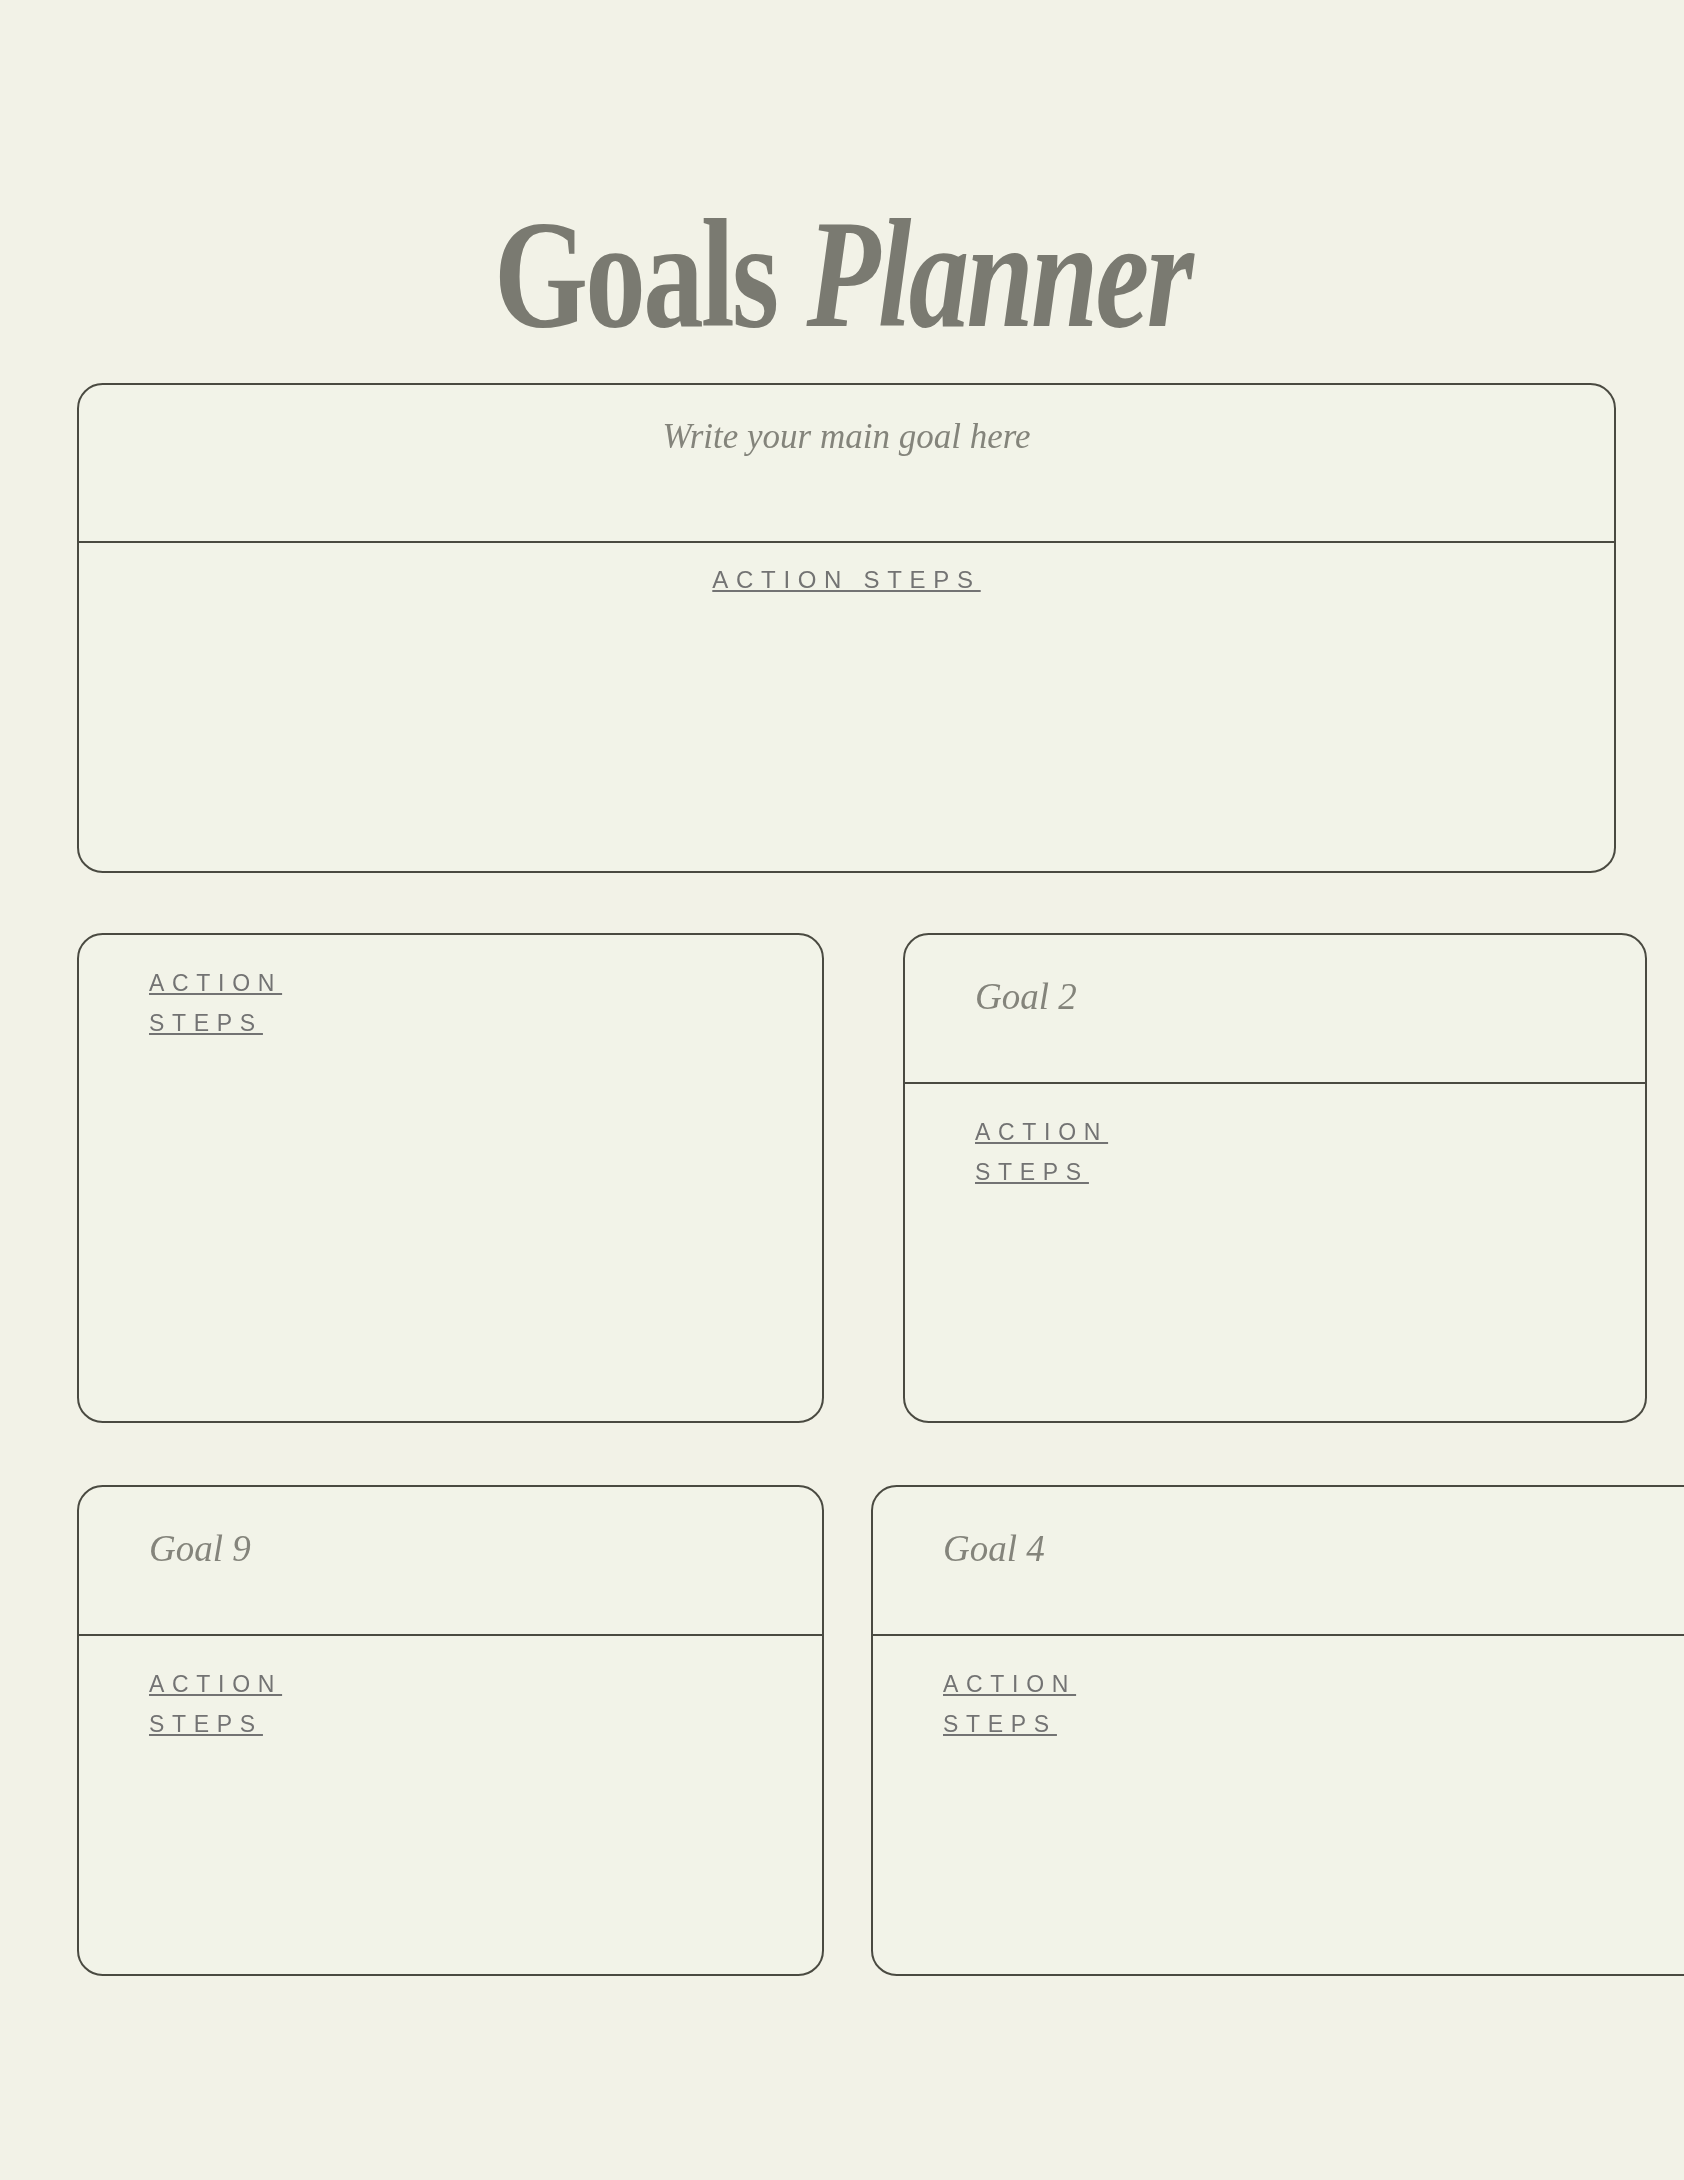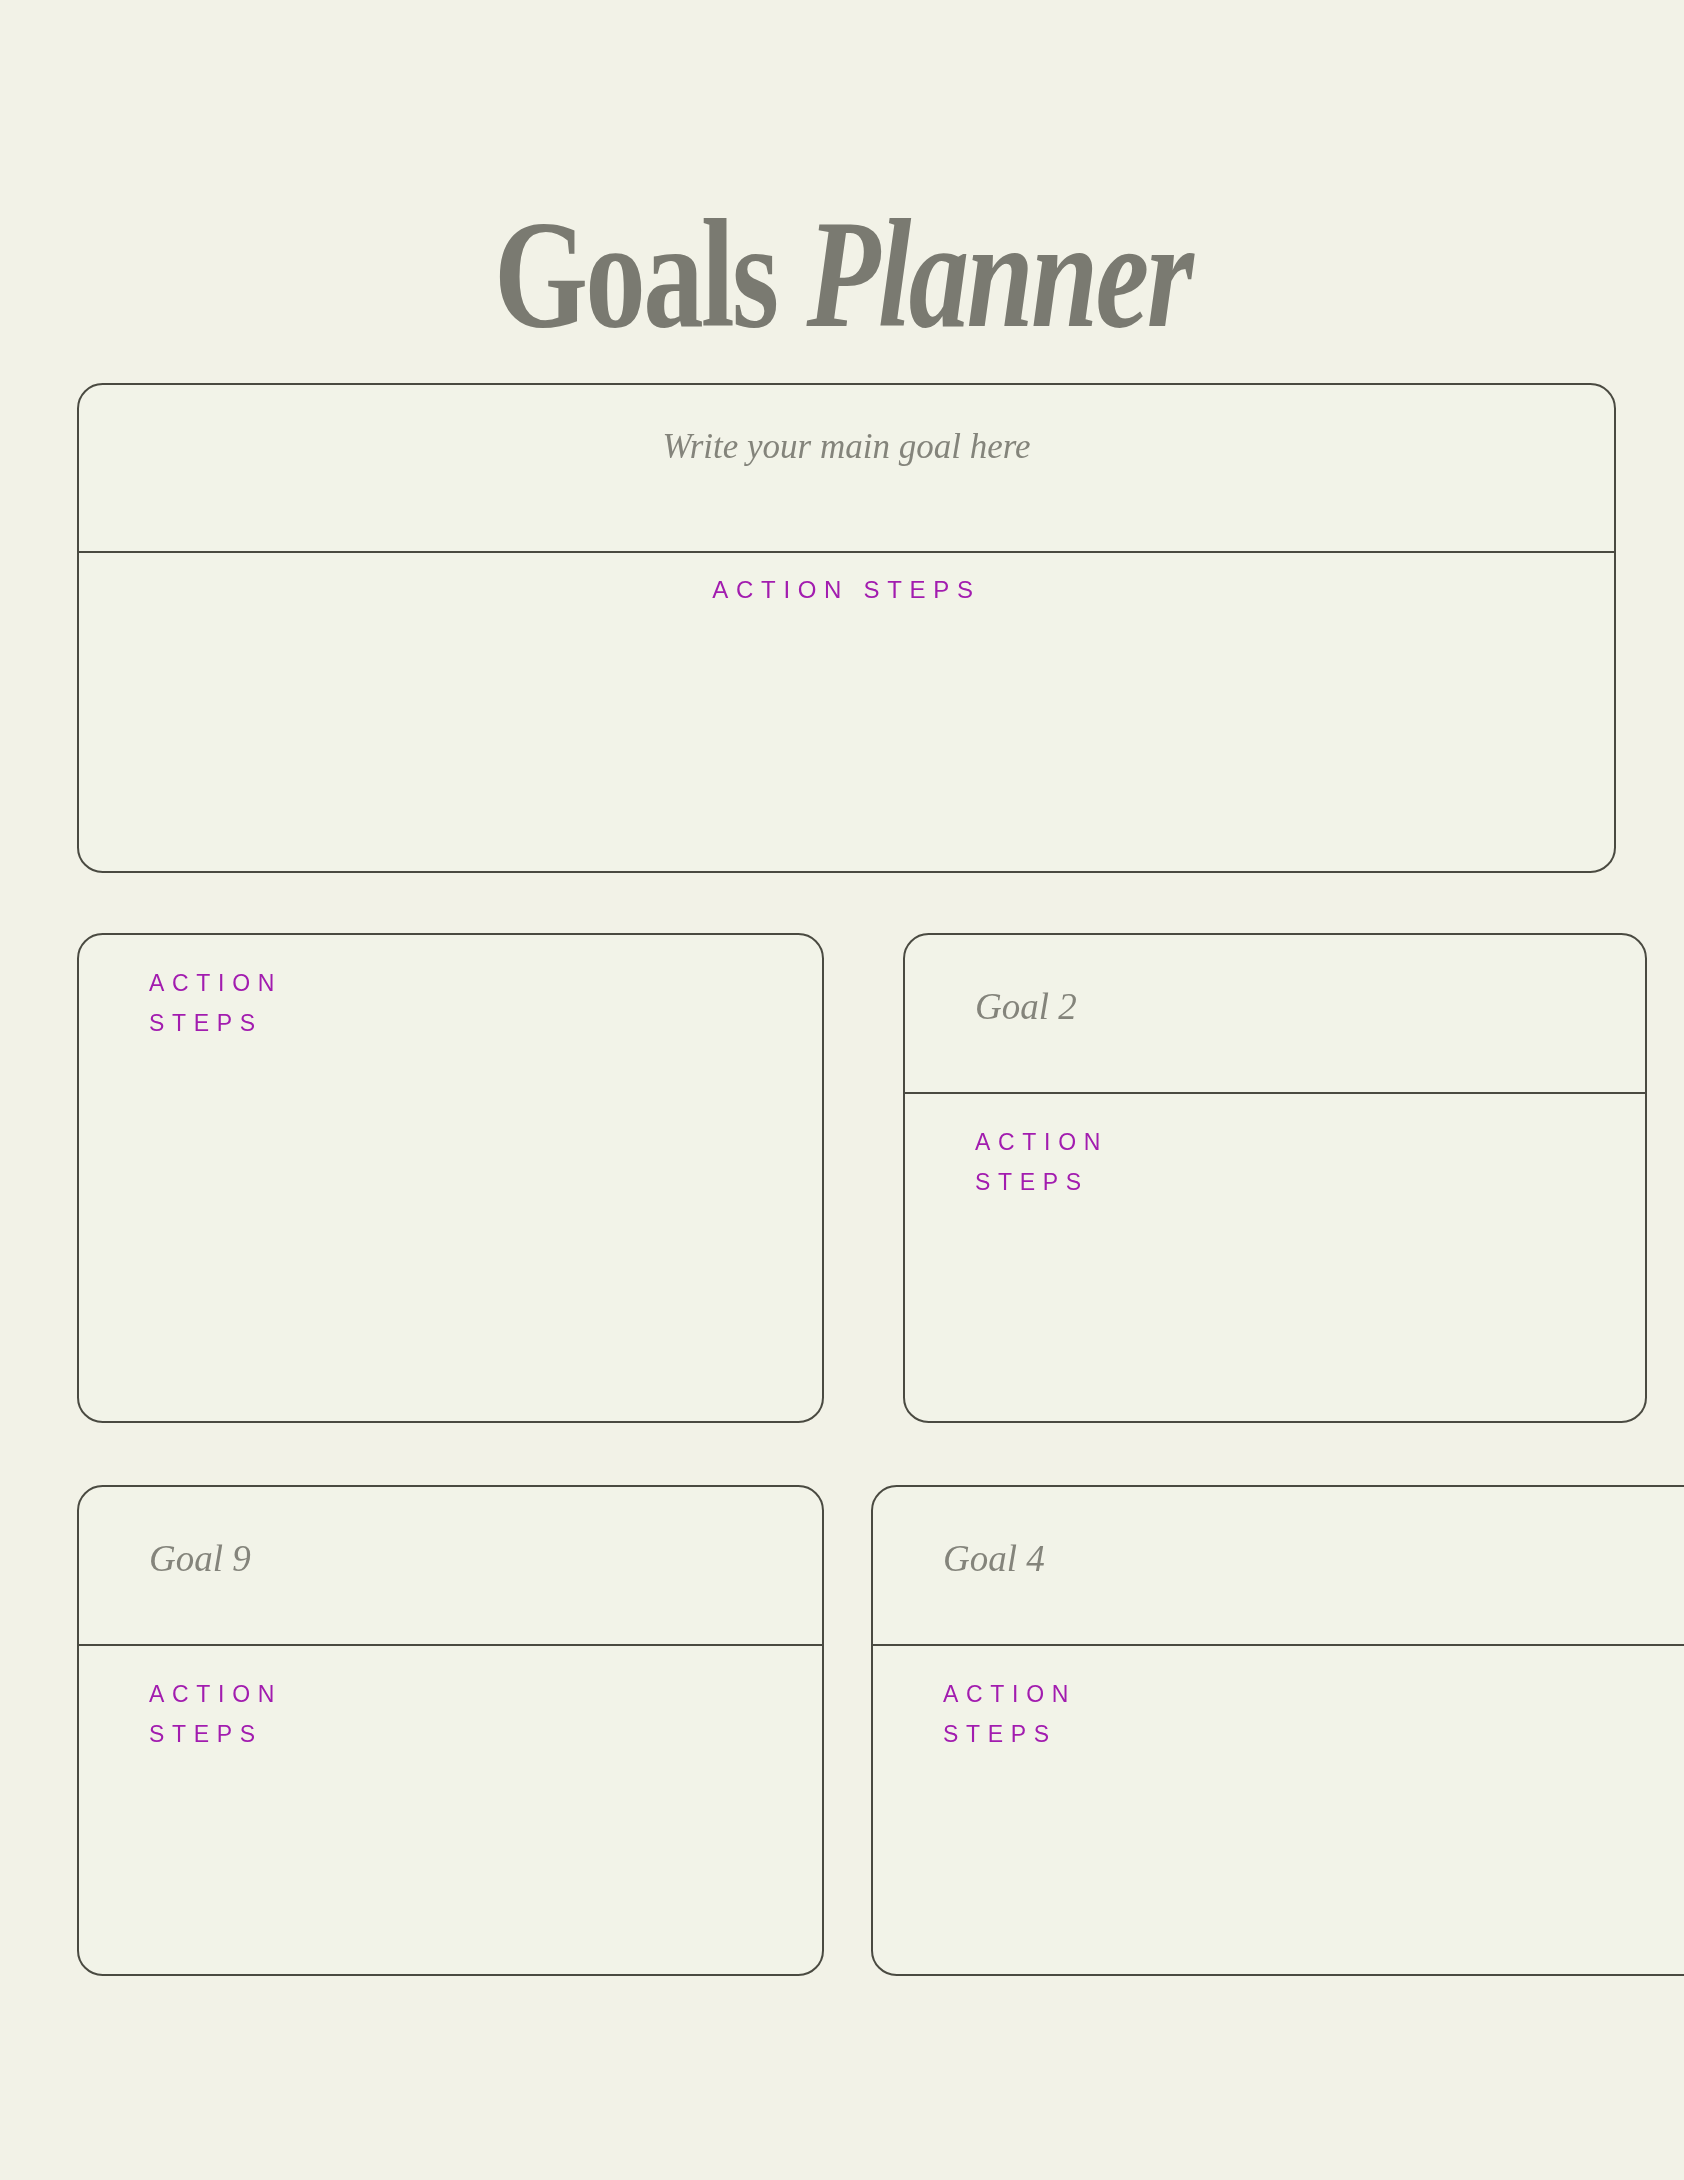--- a/index.html
+++ b/index.html
@@ -29,27 +29,27 @@
   .card {
     position: absolute;
     border: 2.6px solid #4a4a41;
     border-radius: 25.6px;
     box-sizing: border-box;
     background: #f2f3e8;
   }
   .card .header {
     box-sizing: border-box;
     border-bottom: 2.6px solid #4a4a41;
-    margin-top: 10px;
   }
   .caps {
     font-family: "Liberation Sans", sans-serif;
-    color: #a21caf;
+    color: #737373;
     letter-spacing: 7.7px;
     font-size: 24px;
+    text-decoration: underline;
   }
 
   
   .main-card { left: 77px; top: 383px; width: 1539px; height: 490px; }
   .main-card .header { height: 158px; }
   .main-placeholder {
     padding-top: 32px;
     text-align: center;
     font-style: italic;
     font-size: 35px;

